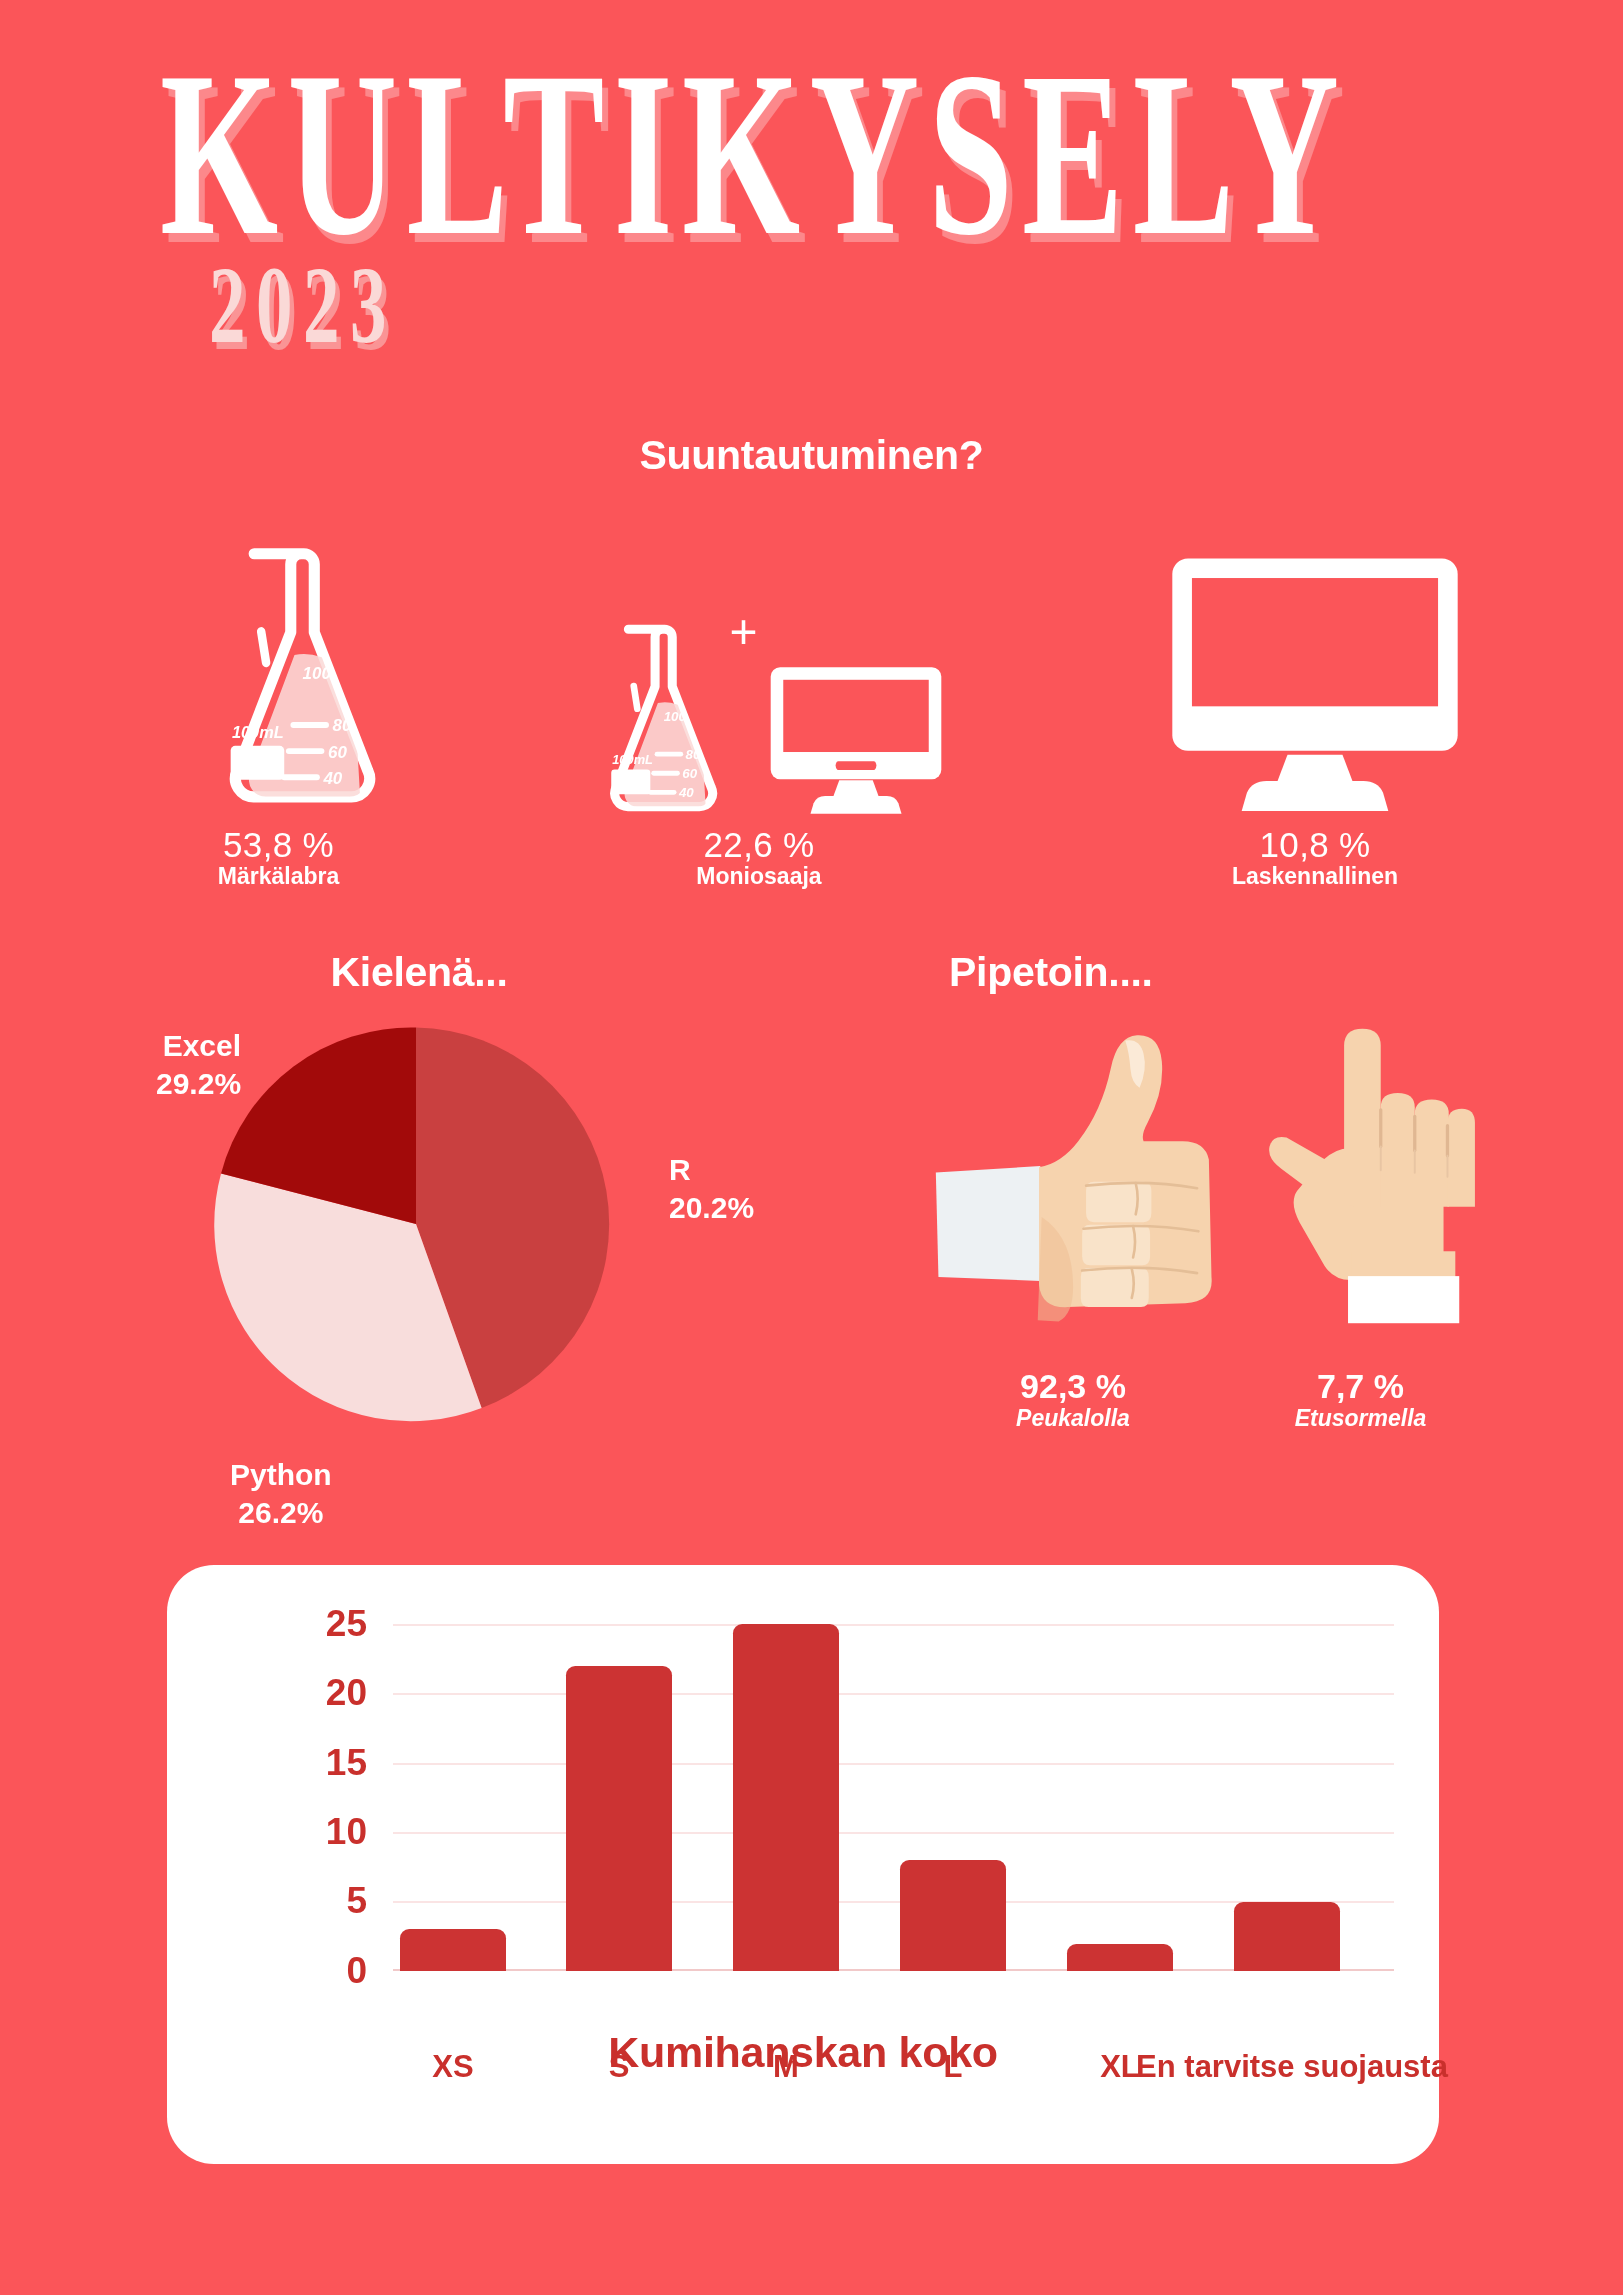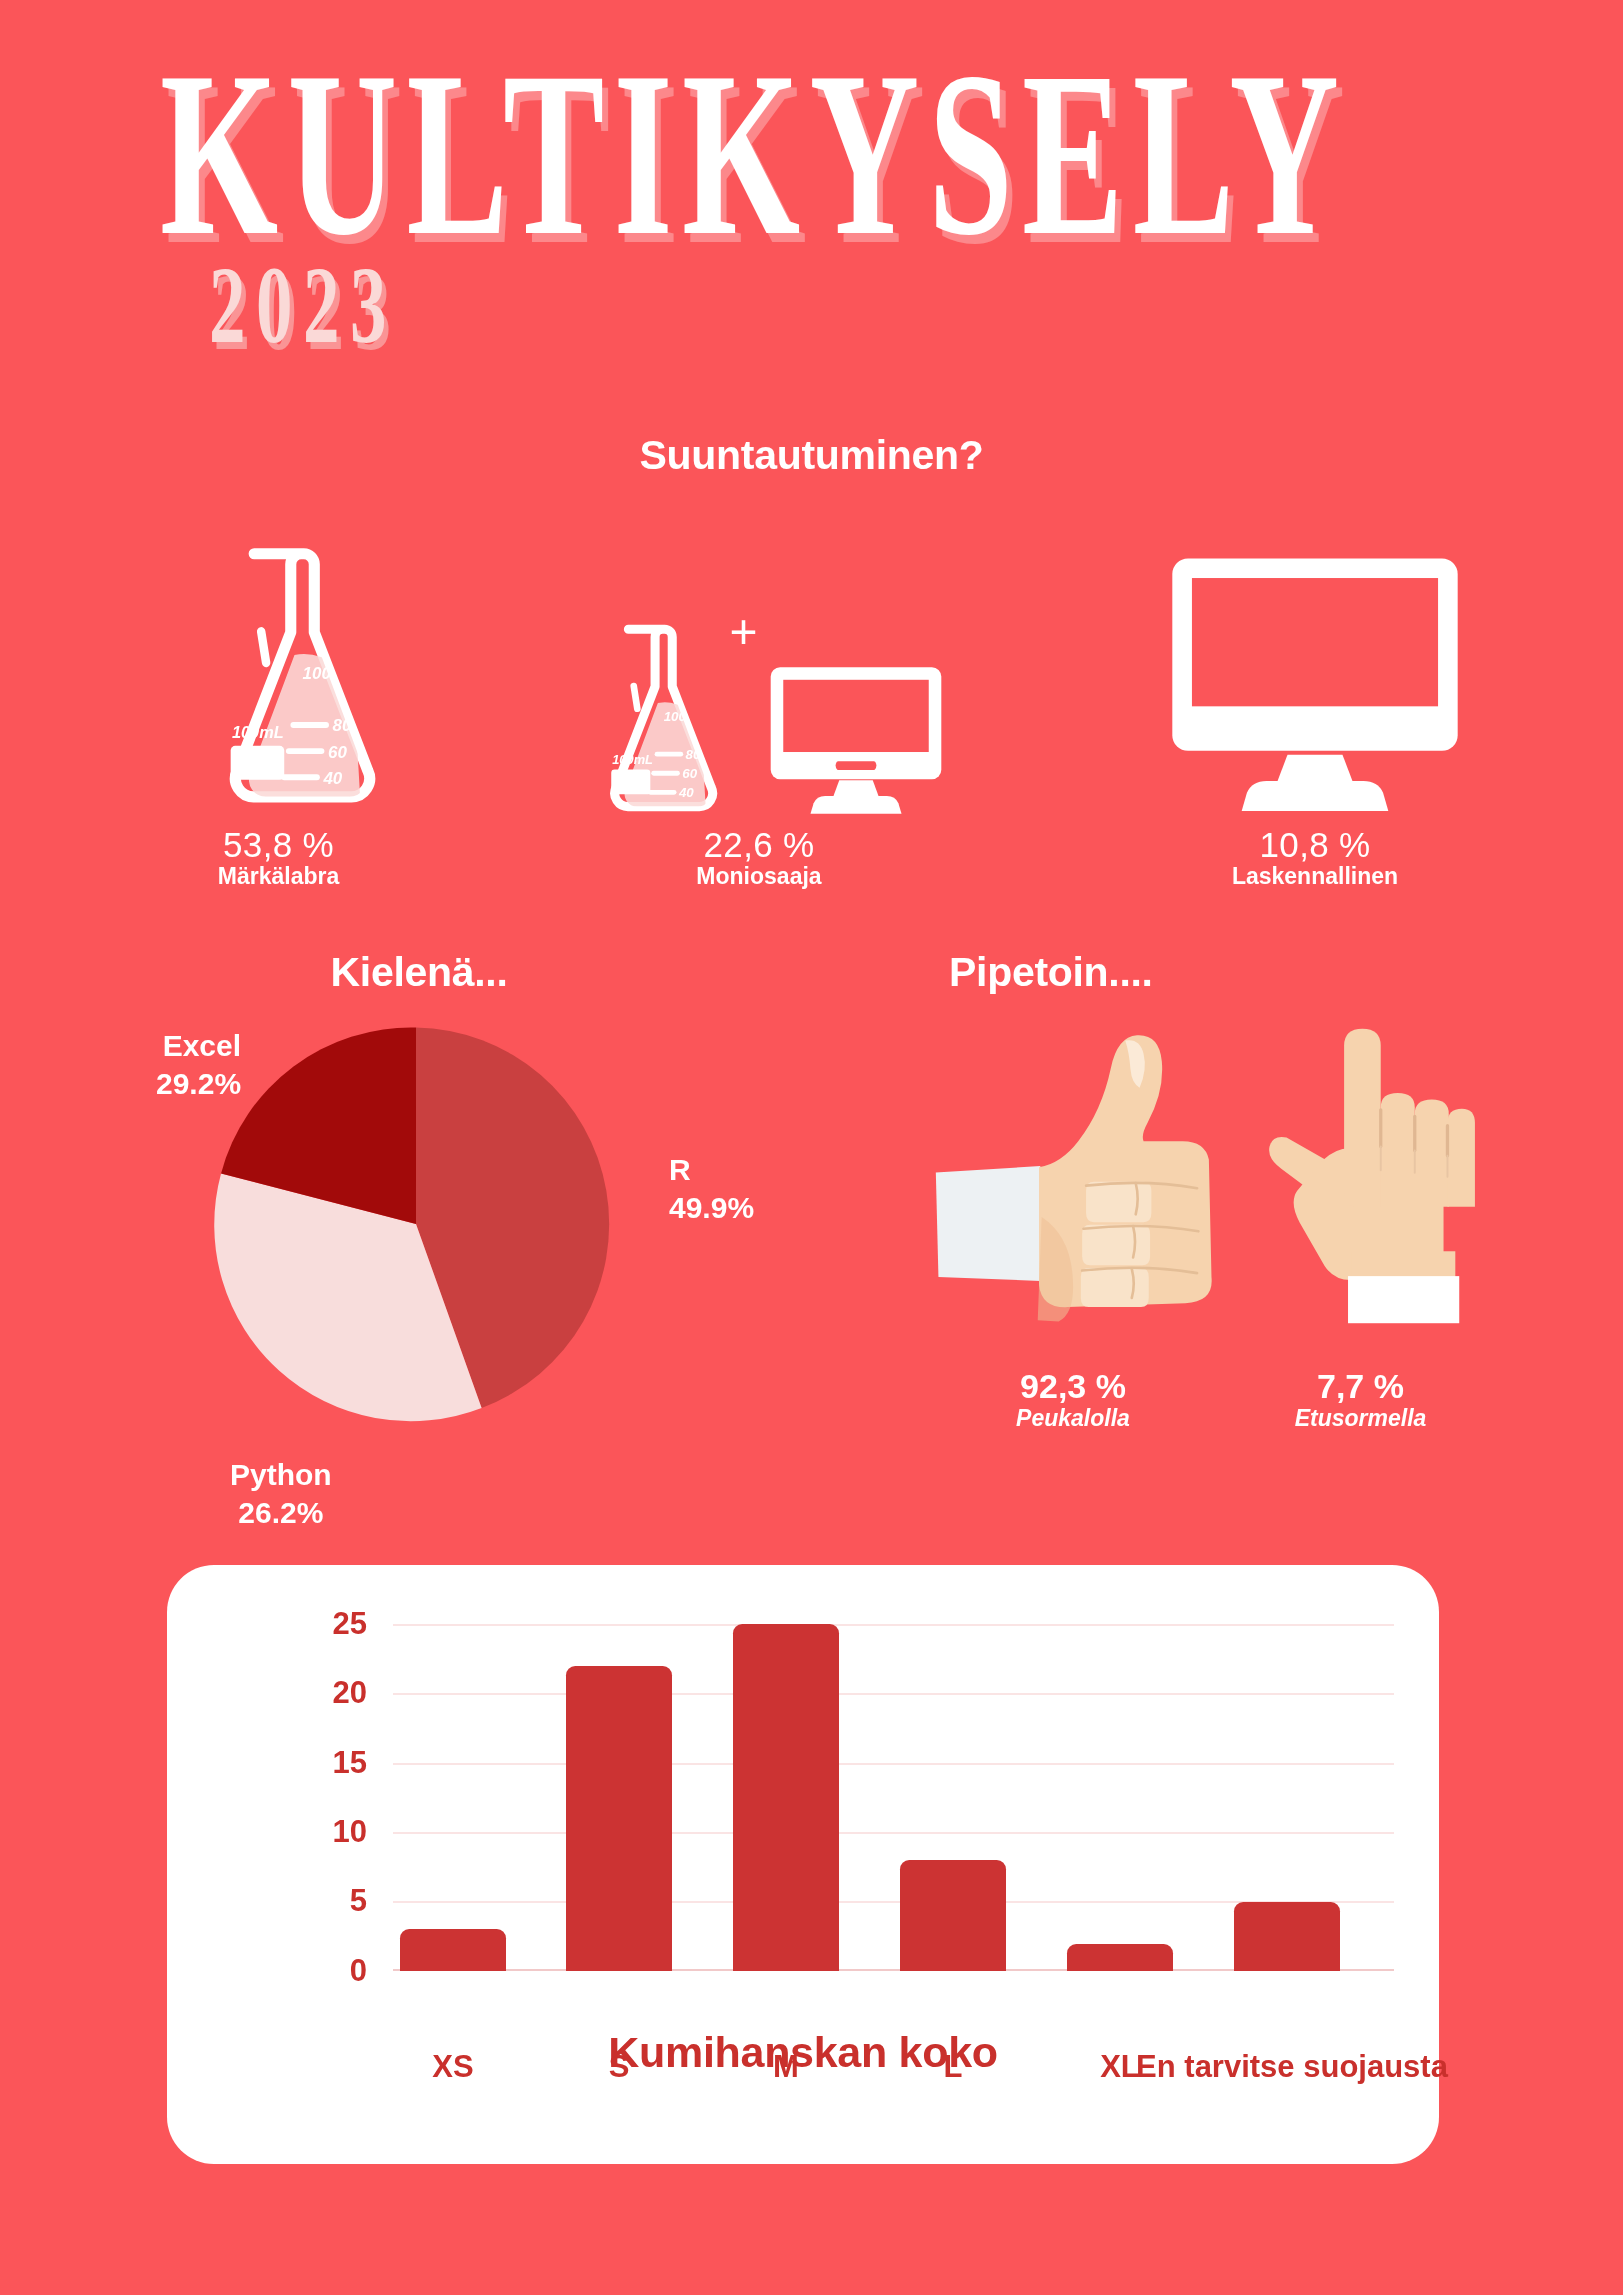--- a/index.html
+++ b/index.html
@@ -187,21 +187,21 @@
     width: 100%;
     height: 2px;
     background: #F1C9C9;
   }
   .ytick {
     position: absolute;
     right: 100.9%;
     transform: translateY(-50%);
     color: #C9302C;
     font-weight: bold;
-    font-size: 31px;
+    font-size: 37px;
     padding-right: 17px;
     white-space: nowrap;
   }
   .bar {
     position: absolute;
     bottom: 0;
     background: #CC3333;
     border-radius: 9.2px 9.2px 0 0;
   }
   .xlabel {
@@ -354,21 +354,21 @@
       <path d="M310 310 L12.3 232.8 A300 300 0 0 1 310 10 Z" fill="#A20A0A"></path>
     </svg>
   </div>
 
   <div class="pie-lbl" id="pie-lbl-excel">
     <span>Excel</span><br>
     <span>29.2%</span>
   </div>
   <div class="pie-lbl" id="pie-lbl-r">
     <span>R</span><br>
-    <span>49.9%</span>
+    <span>20.2%</span>
   </div>
   <div class="pie-lbl" id="pie-lbl-python">
     <span>Python</span><br>
     <span>26.2%</span>
   </div>
 
   <div id="pipe-title" class="sect-title">Pipetoin....</div>
 
   <div id="hands-row">
 

